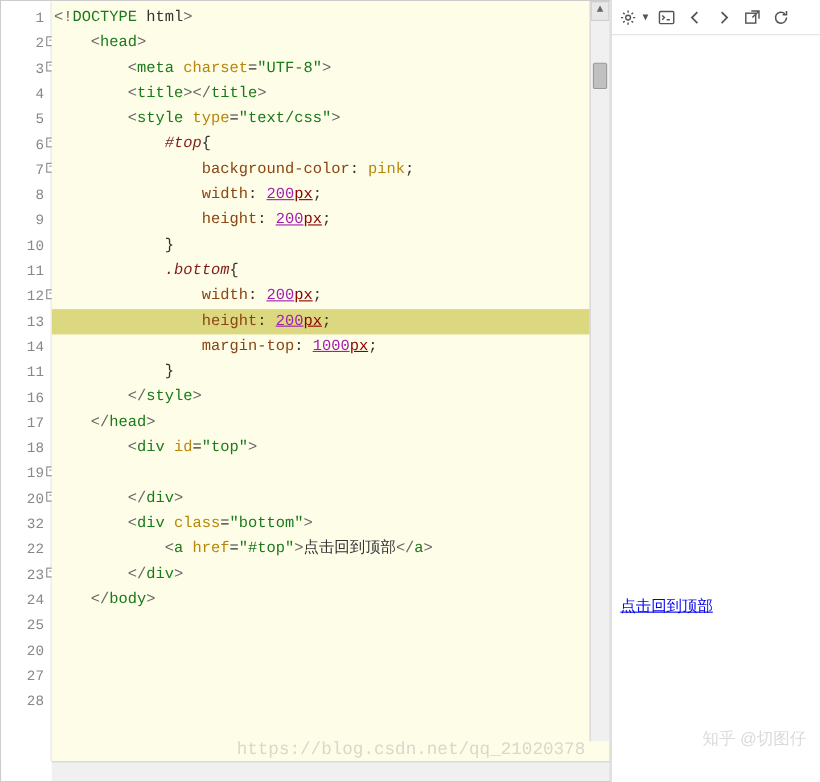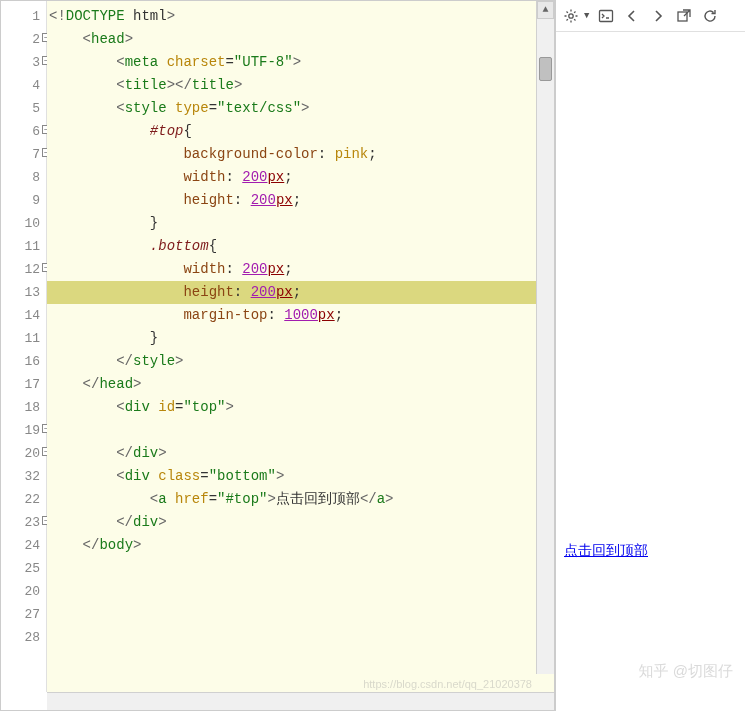--- a/index.html
+++ b/index.html
@@ -111,22 +111,22 @@
   text-align: center;
   line-height: 16px;
   color: #666;
 }
 .scroll-arrow.up { top: 0; }
 .watermark-url {
   position: absolute;
   bottom: 2px;
   right: 22px;
   color: rgba(150,150,150,0.35);
-  font-size: 11px;
-  font-family: Liberation Sans, sans-serif;
+  font-size: 16px;
+  font-family: Liberation Mono, monospace;
 }
 .bottom-scrollbar {
   height: 18px;
   background: #f0f0f0;
   border-top: 1px solid #d0d0d0;
   margin-left: 46px;
 }
 .preview-panel {
   flex: 1;
   border-left: 1px solid #ccc;

